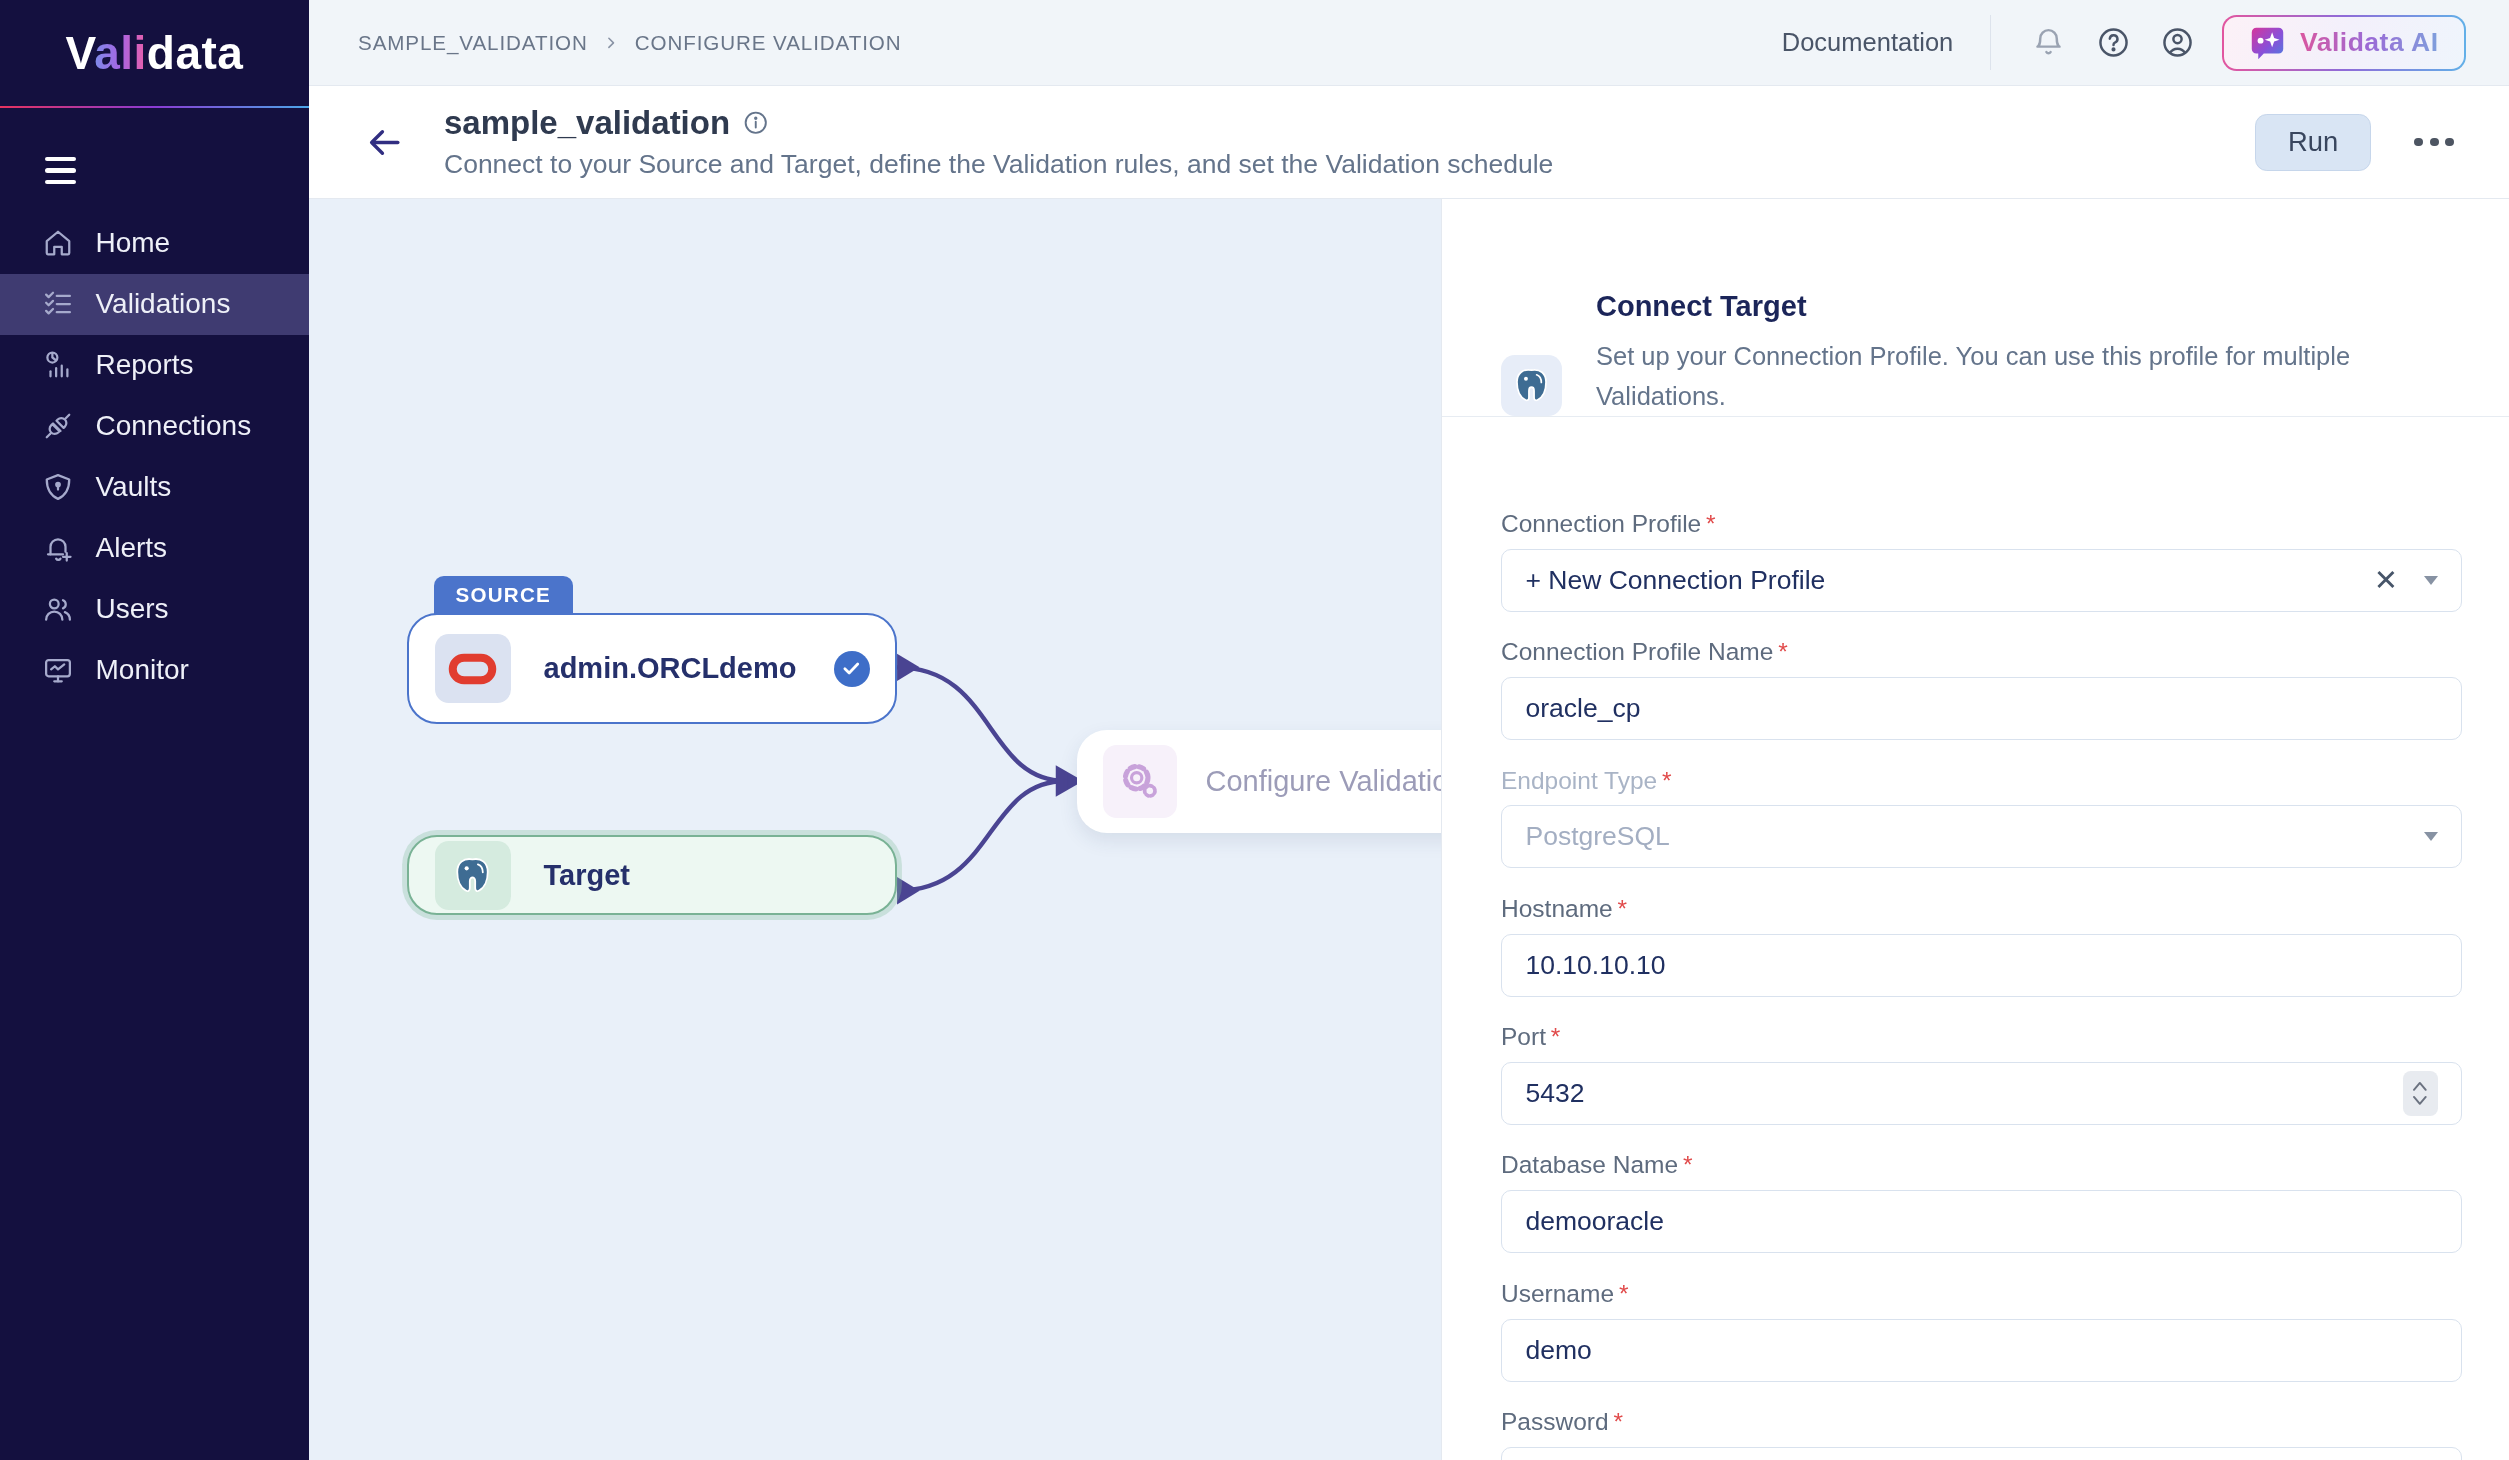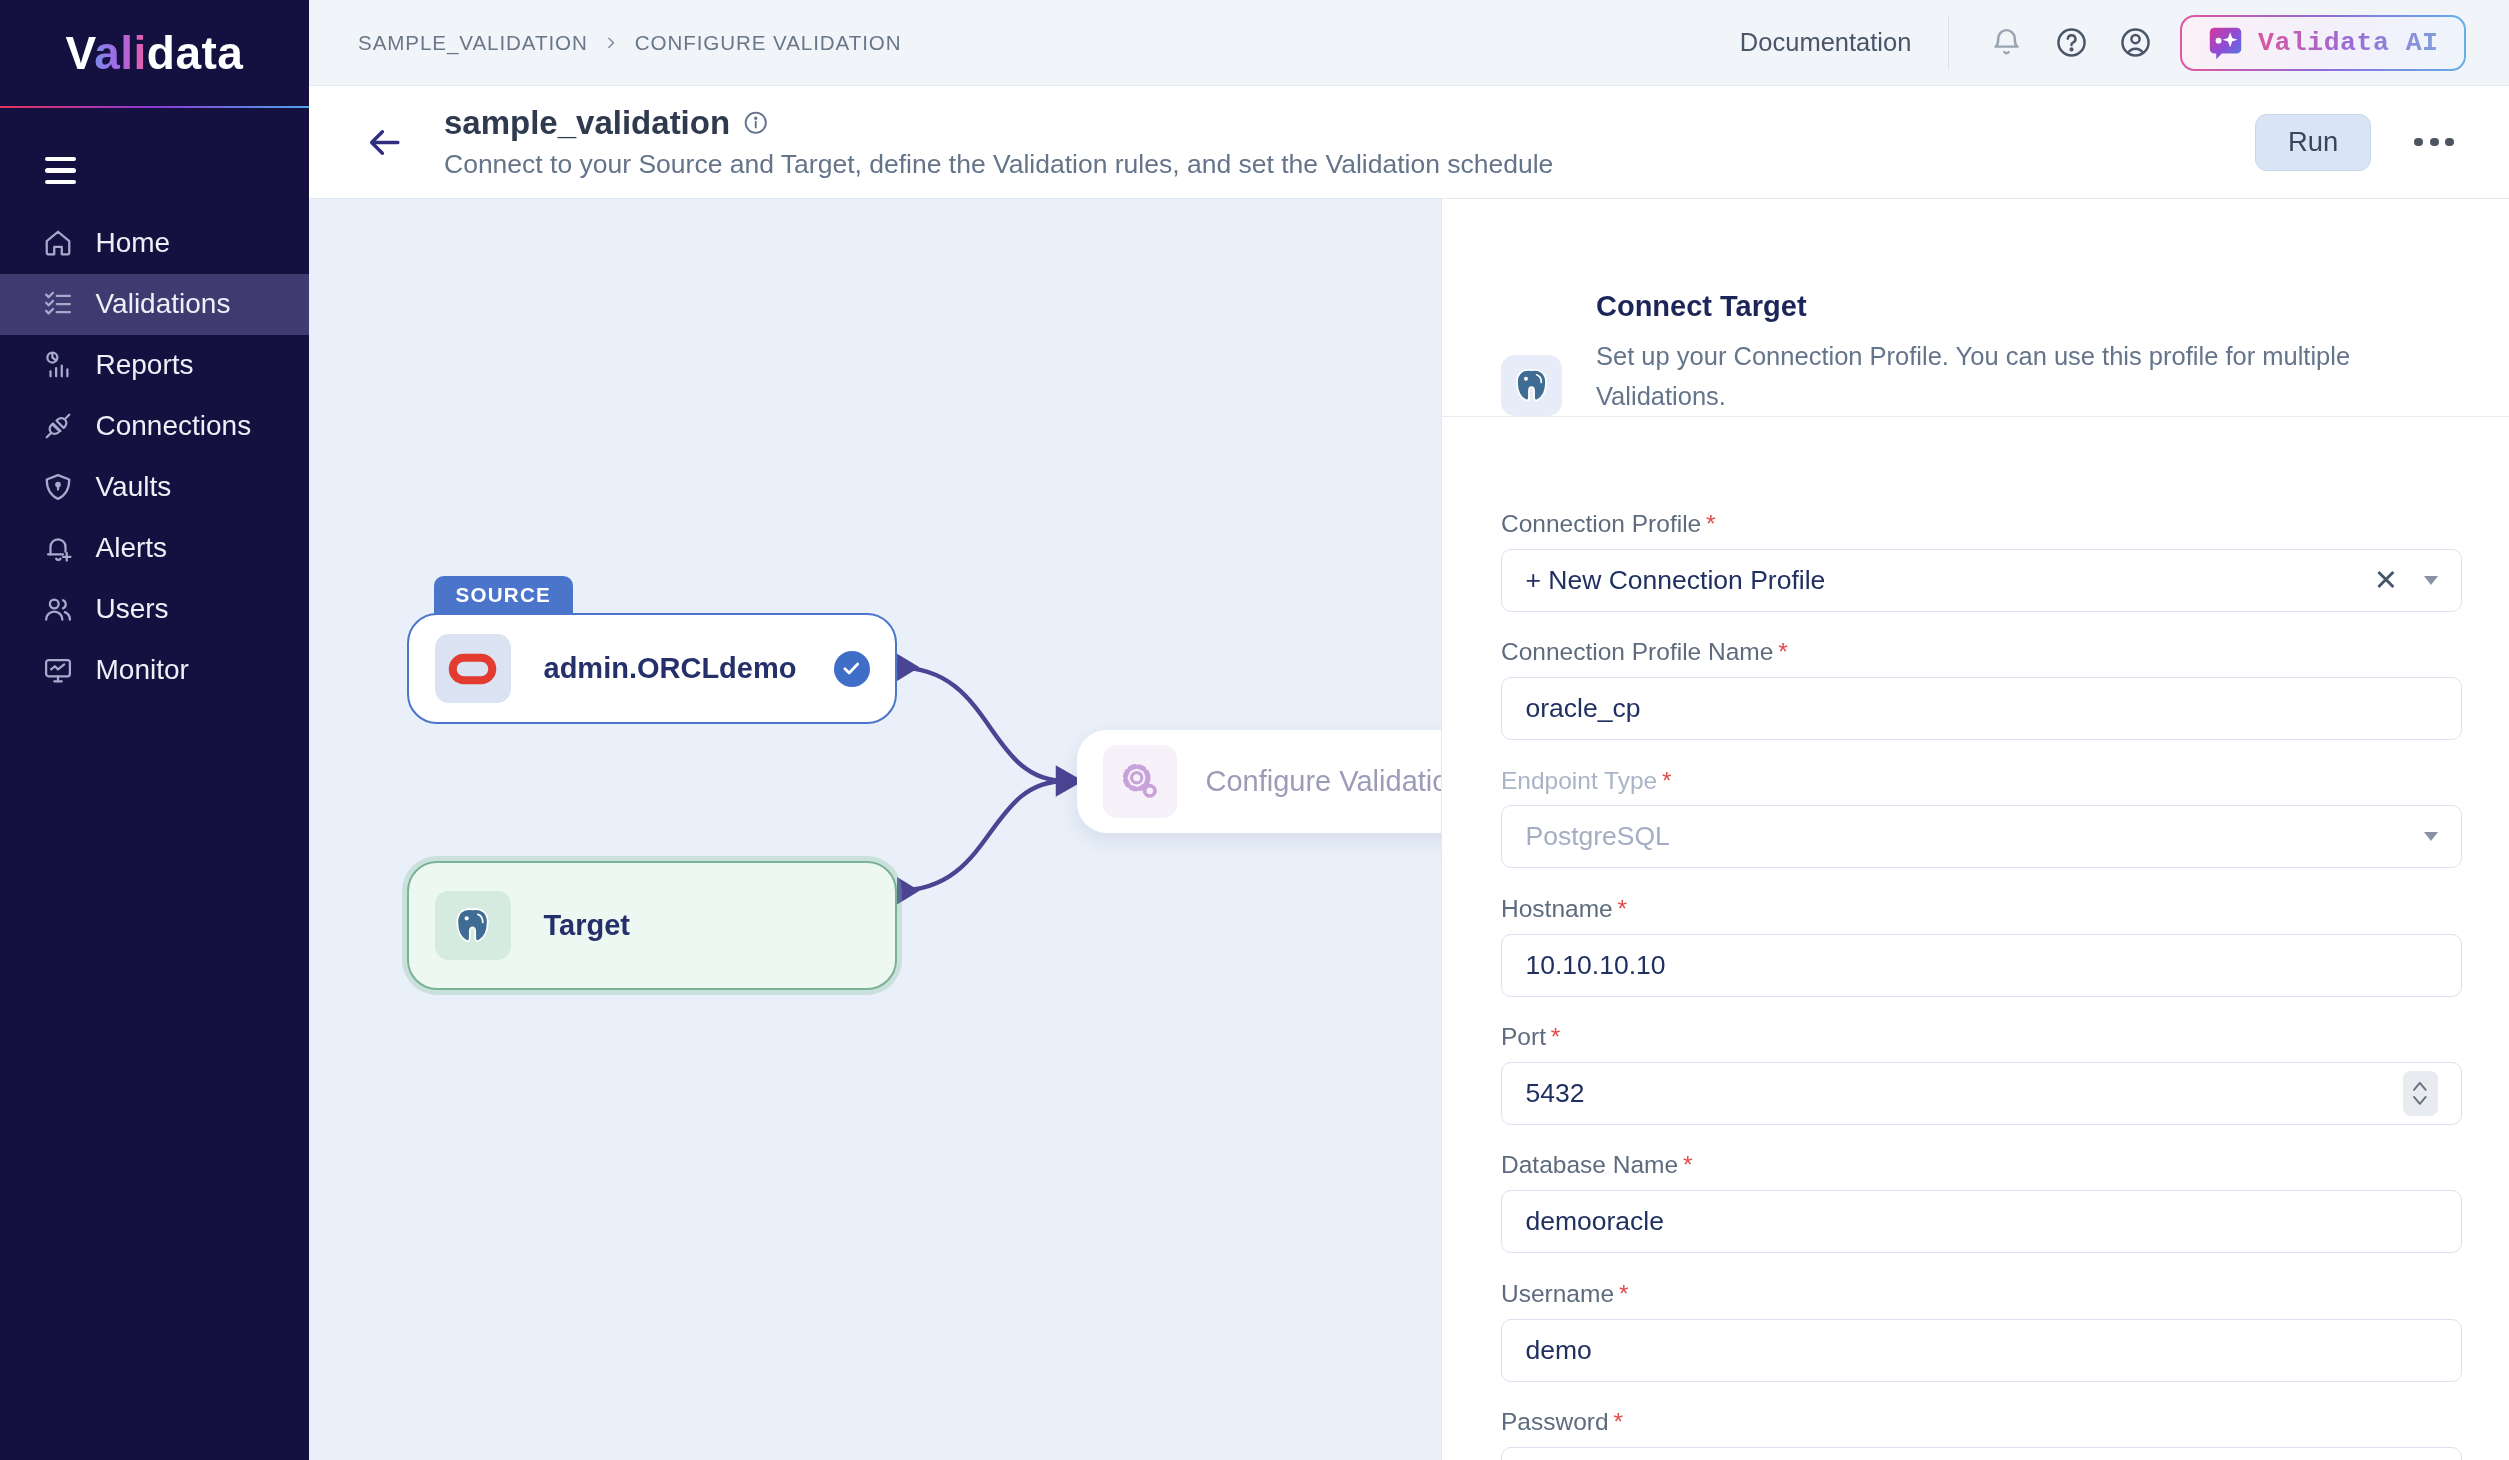--- a/index.html
+++ b/index.html
@@ -26,21 +26,21 @@
   .crumbs { display:flex; align-items:center; gap:15.7px; font-size:20.6px; letter-spacing:0.9px; color:#6A7689; }
   .crumbs svg { width:15.7px; height:15.7px; color:#8A94A6; }
   .tb-right { margin-left:auto; display:flex; align-items:center; }
   .doc-link { font-size:25.5px; color:#4A5568; cursor:pointer; }
   .vdiv { width:1px; height:55px; background:#DDE3EC; margin:0 37px; }
   .tb-icon { width:41px; height:41px; margin-right:23.5px; display:flex; align-items:center; justify-content:center; cursor:pointer; }
   .tb-icon svg { width:33px; height:33px; }
   .ai-btn { height:56px; padding:0 25.5px; border-radius:14.7px; display:flex; align-items:center; gap:13.7px; cursor:pointer;
             border:2px solid transparent;
             background:linear-gradient(110deg,#FCF1F7,#F3F0FB,#EFF5FC) padding-box,
-                       linear-gradient(90deg,#E2569F,#8F6BD8,#62B0E8) border-box;font-family:Liberation Mono, monospace; }
+                       linear-gradient(90deg,#E2569F,#8F6BD8,#62B0E8) border-box; }
   .ai-btn svg { width:37px; height:37px; }
   .ai-label { font-size:26.5px; font-weight:700; letter-spacing:0.5px;
               background:linear-gradient(90deg,#D957A0,#9A6BD6,#7F9FDC);
               -webkit-background-clip:text; background-clip:text; color:transparent; }
 
   
   .page-header { position:absolute; left:309px; top:86px; width:2200px; height:113px; background:#FFFFFF;
                  border-bottom:1px solid #E4E9F0; display:flex; align-items:center; padding:0 43px 0 55px; z-index:20; }
   .back-btn { width:43px; height:43px; display:flex; align-items:center; justify-content:center; cursor:pointer; }
   .back-btn svg { width:37px; height:37px; color:#312E81; }
@@ -55,22 +55,22 @@
   .more-btn i { width:8.8px; height:8.8px; border-radius:50%; background:#4D5562; }
 
   
   .content { position:absolute; left:309px; top:199px; width:2200px; height:1261px; display:flex; }
   .canvas { position:relative; width:1132px; height:1261px; background:#E9F0F9; overflow:hidden; flex:none; }
 
   .src-tag { position:absolute; left:125px; top:377px; height:47px; padding:6.9px 21.6px 0; background:#4B74CB;
              border-radius:9.8px 9.8px 0 0; color:#FFFFFF; font-size:20.6px; font-weight:600; letter-spacing:1.2px; }
   .node { position:absolute; display:flex; align-items:center; padding:0 25.5px; background:#FFFFFF; border-radius:30px; cursor:pointer; }
   .node-source { left:98px; top:414px; width:490px; height:111px; border:2.5px solid #4B74CB; }
-  .node-target { left:98px; top:636px; width:490px; height:129px; background:#EDF8F2; border:2.5px solid #79B295;
-                 box-shadow:0 0 0 4.9px rgba(133,190,160,.32);margin-top:26px; }
+  .node-target { left:98px; top:636px; width:490px; height:80px; background:#EDF8F2; border:2.5px solid #79B295;
+                 box-shadow:0 0 0 4.9px rgba(133,190,160,.32); }
   .node-config { left:768px; top:531px; width:461px; height:103px; box-shadow:0 7.8px 19.6px rgba(40,60,100,.10); }
   .icon-box { width:76px; height:69px; border-radius:13.7px; display:flex; align-items:center; justify-content:center; flex:none; }
   .ib-oracle { background:#DBE2F1; }
   .ib-pg { background:#D5EBDF; }
   .ib-gear { background:#F7F1FA; width:74px; height:73px; }
   .node-label { margin-left:33px; font-size:29px; font-weight:600; color:#25306B; white-space:nowrap; }
   .node-config .node-label { color:#9C9CB8; font-weight:500; margin-left:29px; }
   .check-badge { margin-left:auto; width:36px; height:36px; border-radius:50%; background:#3E6EC8;
                  display:flex; align-items:center; justify-content:center; flex:none; }
   .check-badge svg { width:20.6px; height:20.6px; }

